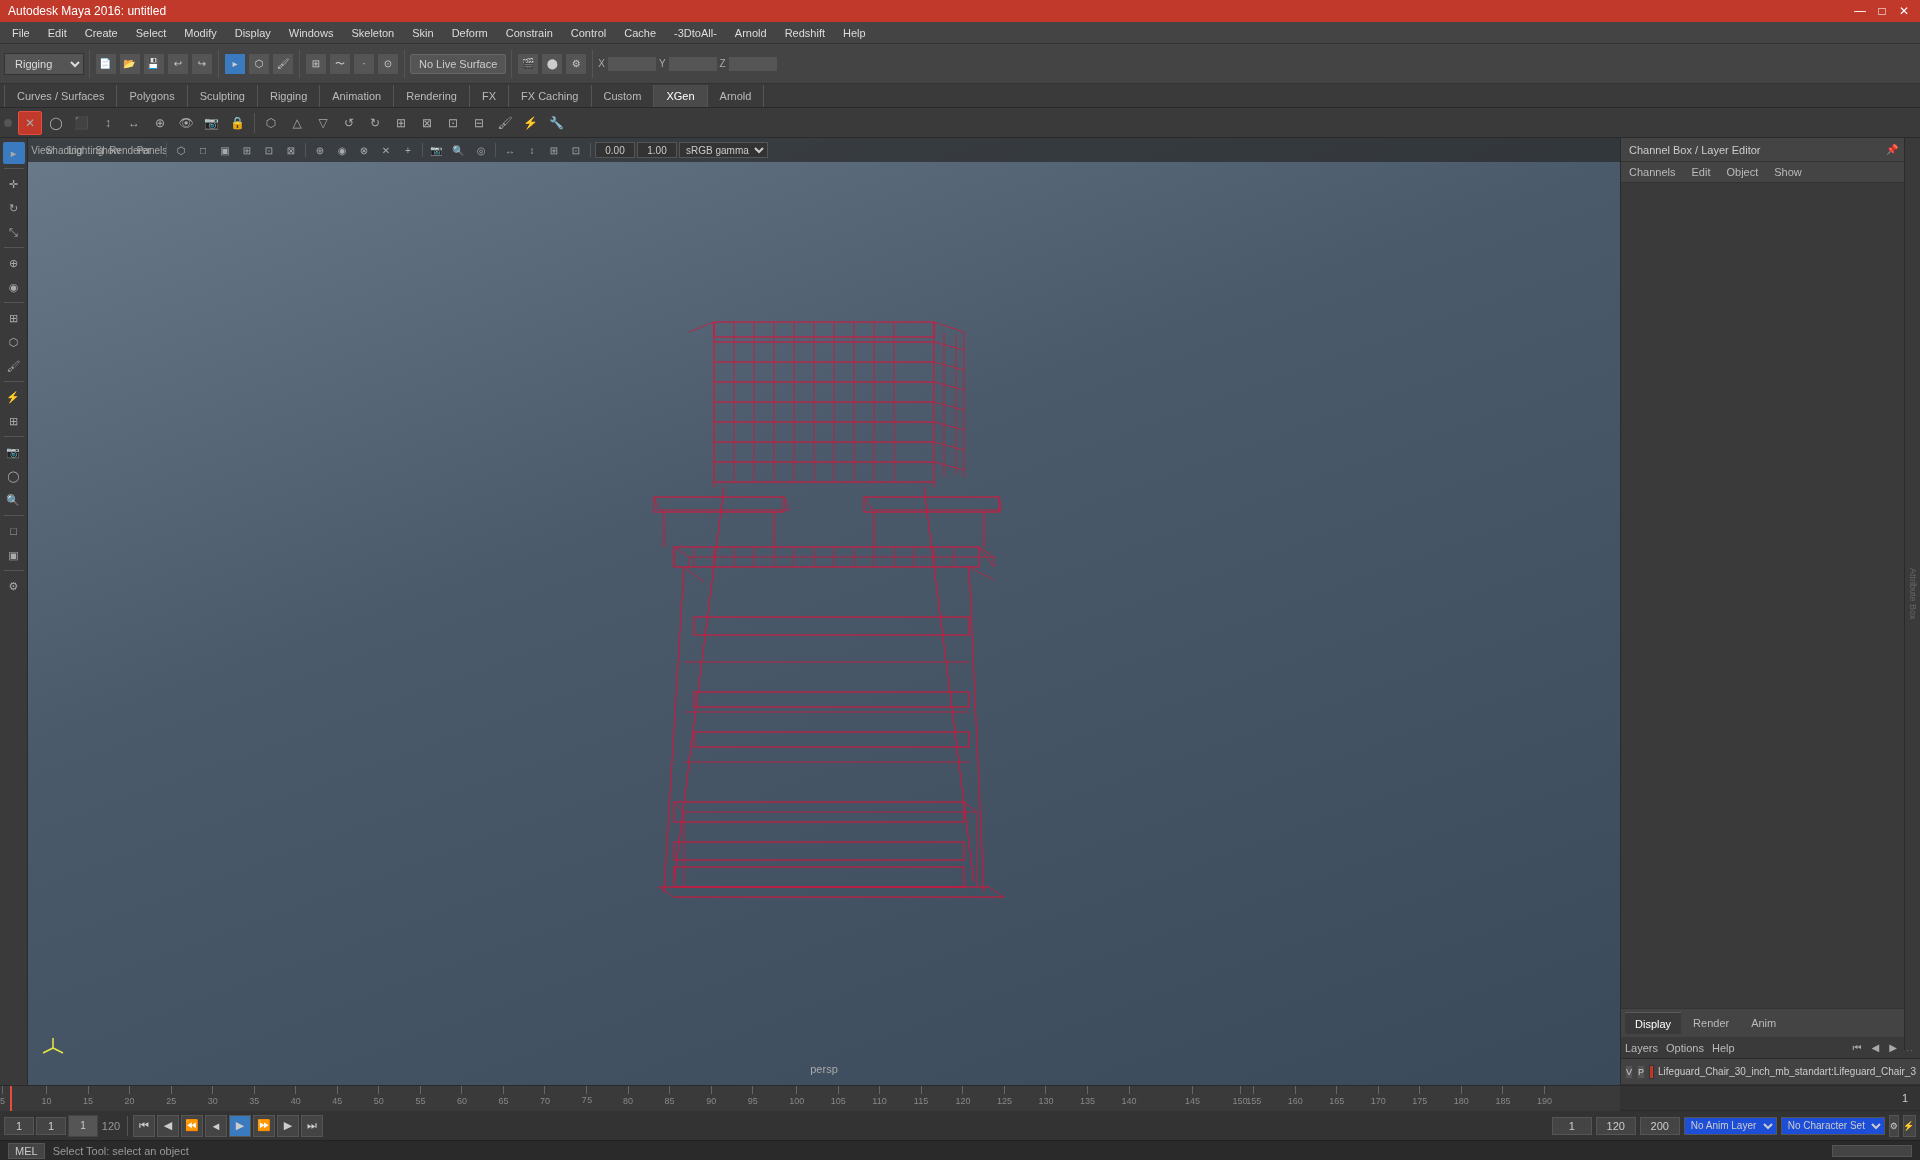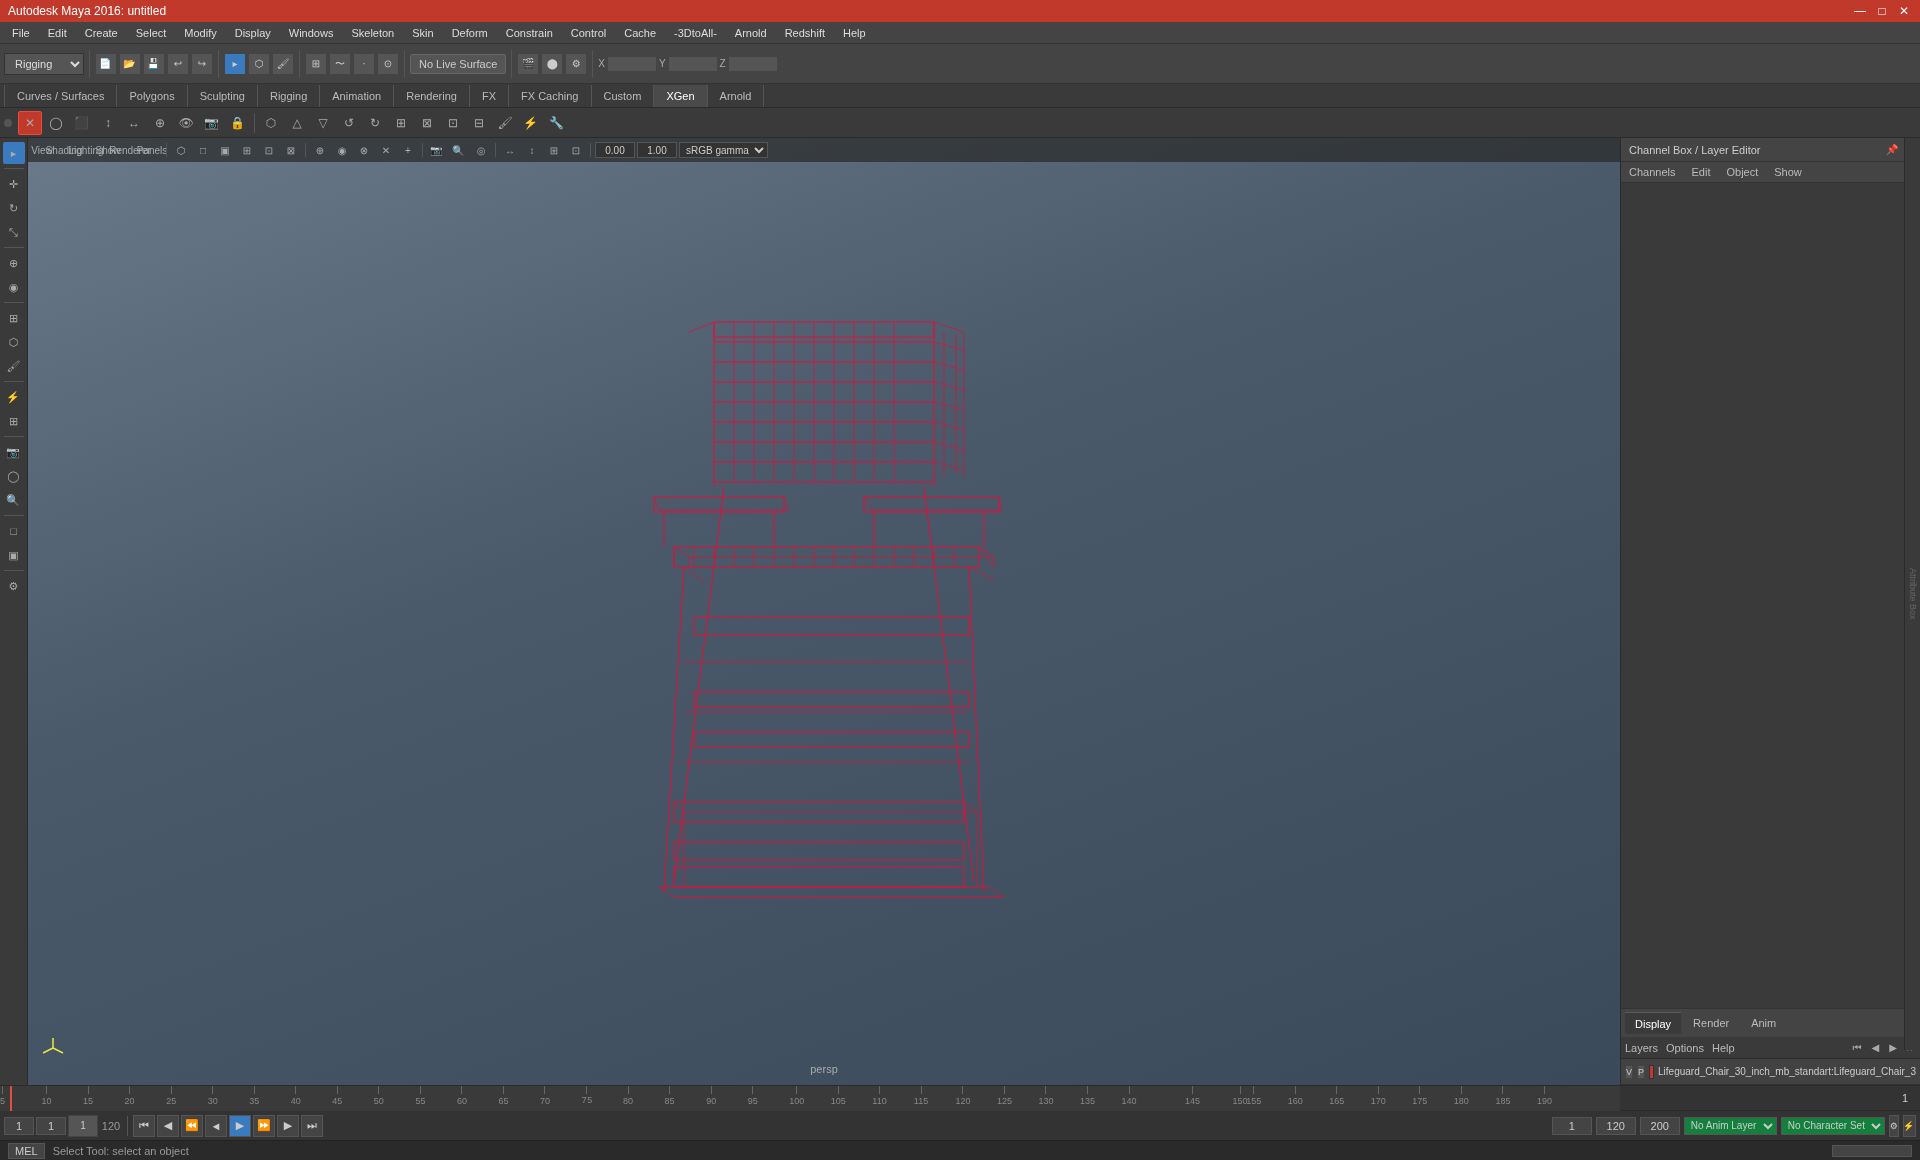--- a/index.html
+++ b/index.html
@@ -467,21 +467,21 @@
       width: 50px;
       height: 18px;
       background: #444;
       border: 1px solid #555;
       color: #ccc;
       font-size: 11px;
       text-align: center;
     }
     .pr-dropdown {
       height: 18px;
-      background: #15803d;
+      background: #1d4ed8;
       border: 1px solid #555;
       color: #ccc;
       font-size: 10px;
       padding: 0 2px;
     }
 
     
     #status-bar {
       height: 20px;
       background: #2a2a2a;

